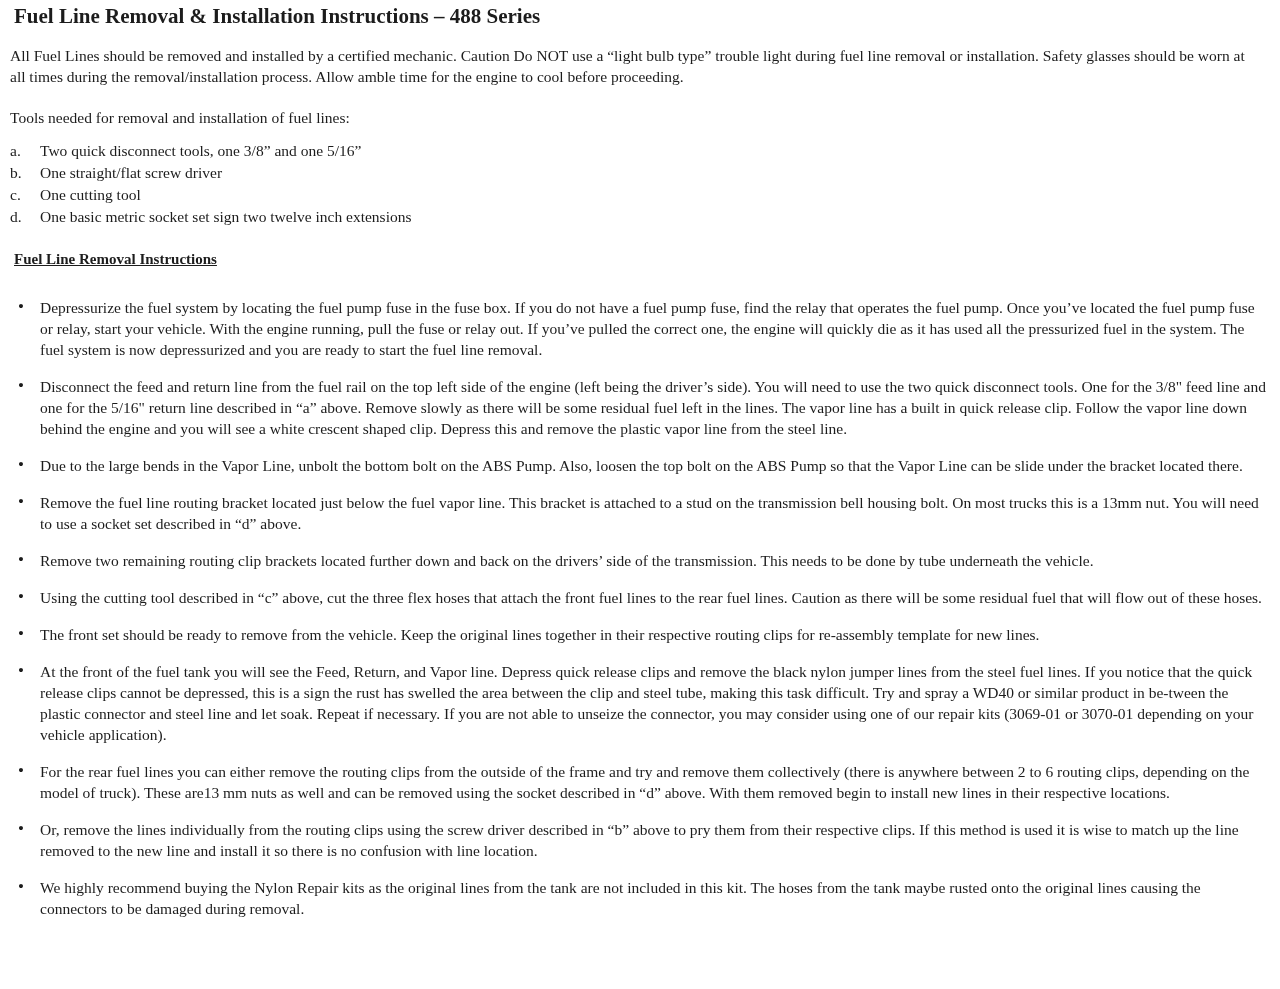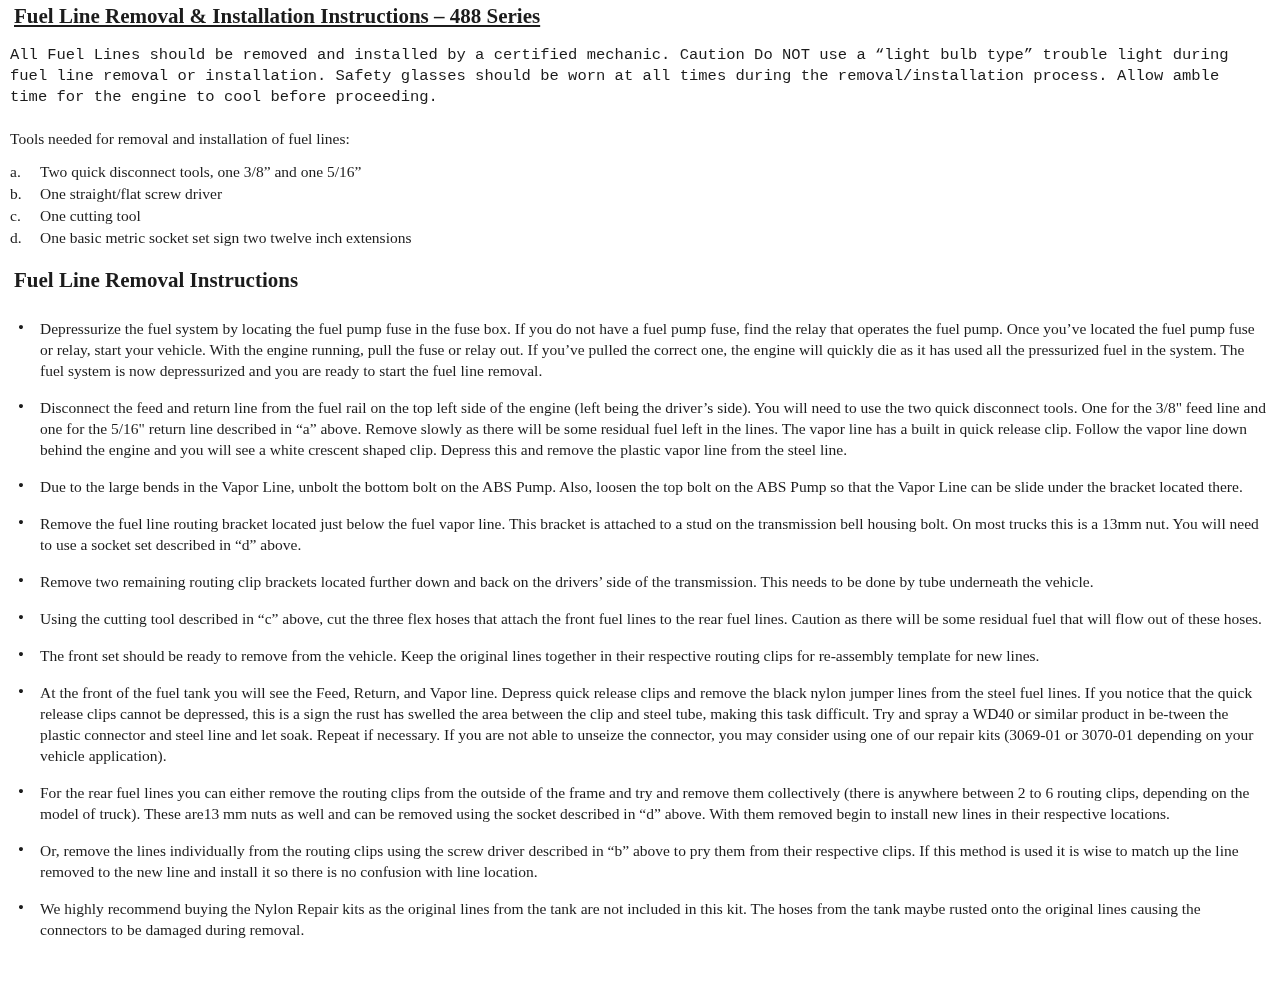--- a/index.html
+++ b/index.html
@@ -19,26 +19,24 @@
     padding: 3px 14px 0 10px;
     font-family: "Liberation Serif", "DejaVu Serif", serif;
     color: #1c1c1c;
     font-size: 15.5px;
     line-height: 21px;
   }
   .doc-title {
     font-size: 21px;
     line-height: 27px;
     font-weight: bold;
-    text-decoration: underline;
     margin: 0 0 15px 4px;
   }
   .intro {
     margin: 0 3px 20px 0;
-    font-family: Liberation Mono, monospace;
   }
   .tools-heading {
     margin: 0 0 12px 0;
   }
   .tools {
     margin: 0;
   }
   .tool-row {
     position: relative;
     padding-left: 30px;
@@ -47,23 +45,24 @@
   .tool-marker {
     position: absolute;
     left: 0;
     top: 0;
     width: 26px;
   }
   .tool-extra {
     line-height: 21px;
   }
   .section-heading {
-    font-size: 21px;
+    font-size: 15px;
     line-height: 24px;
     font-weight: bold;
+    text-decoration: underline;
     margin: 19px 0 0 4px;
   }
   .steps {
     margin-top: 26px;
   }
   .step {
     position: relative;
     padding-left: 30px;
     margin-bottom: 16px;
   }

